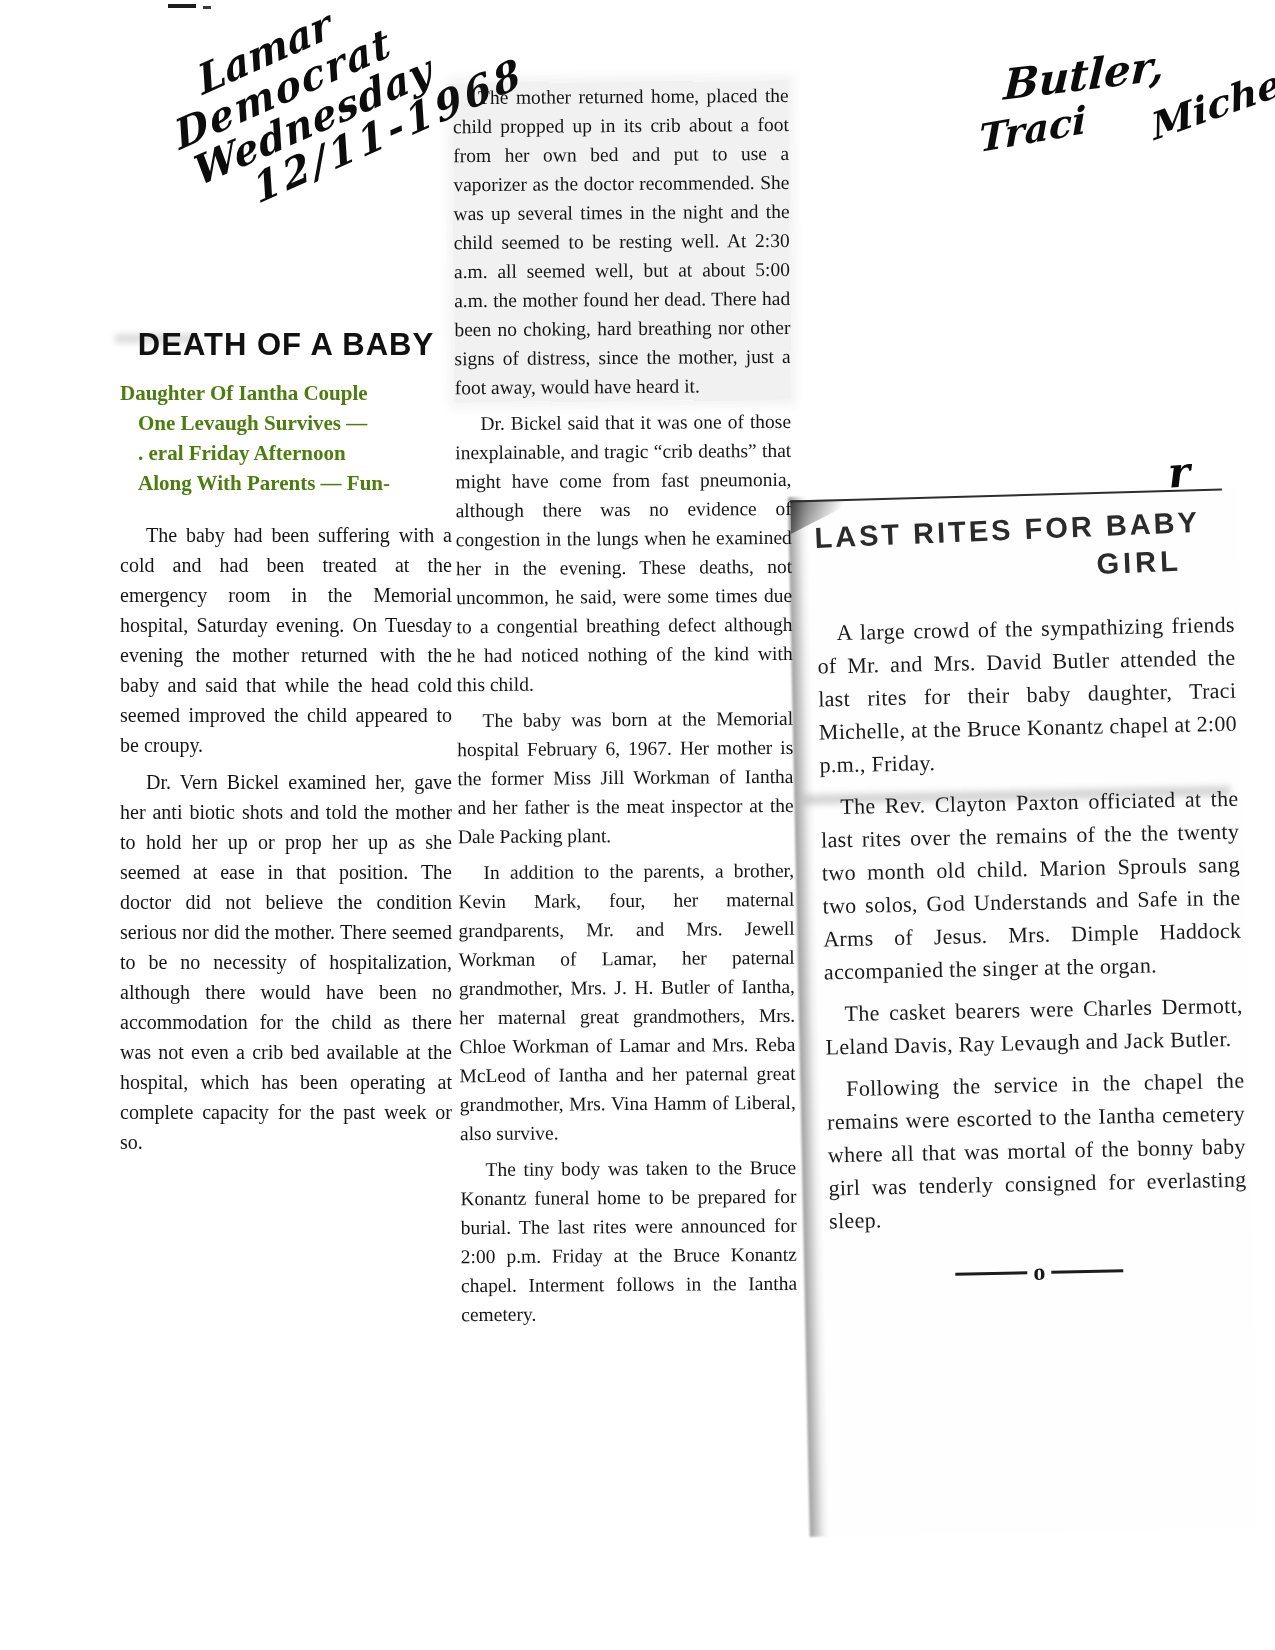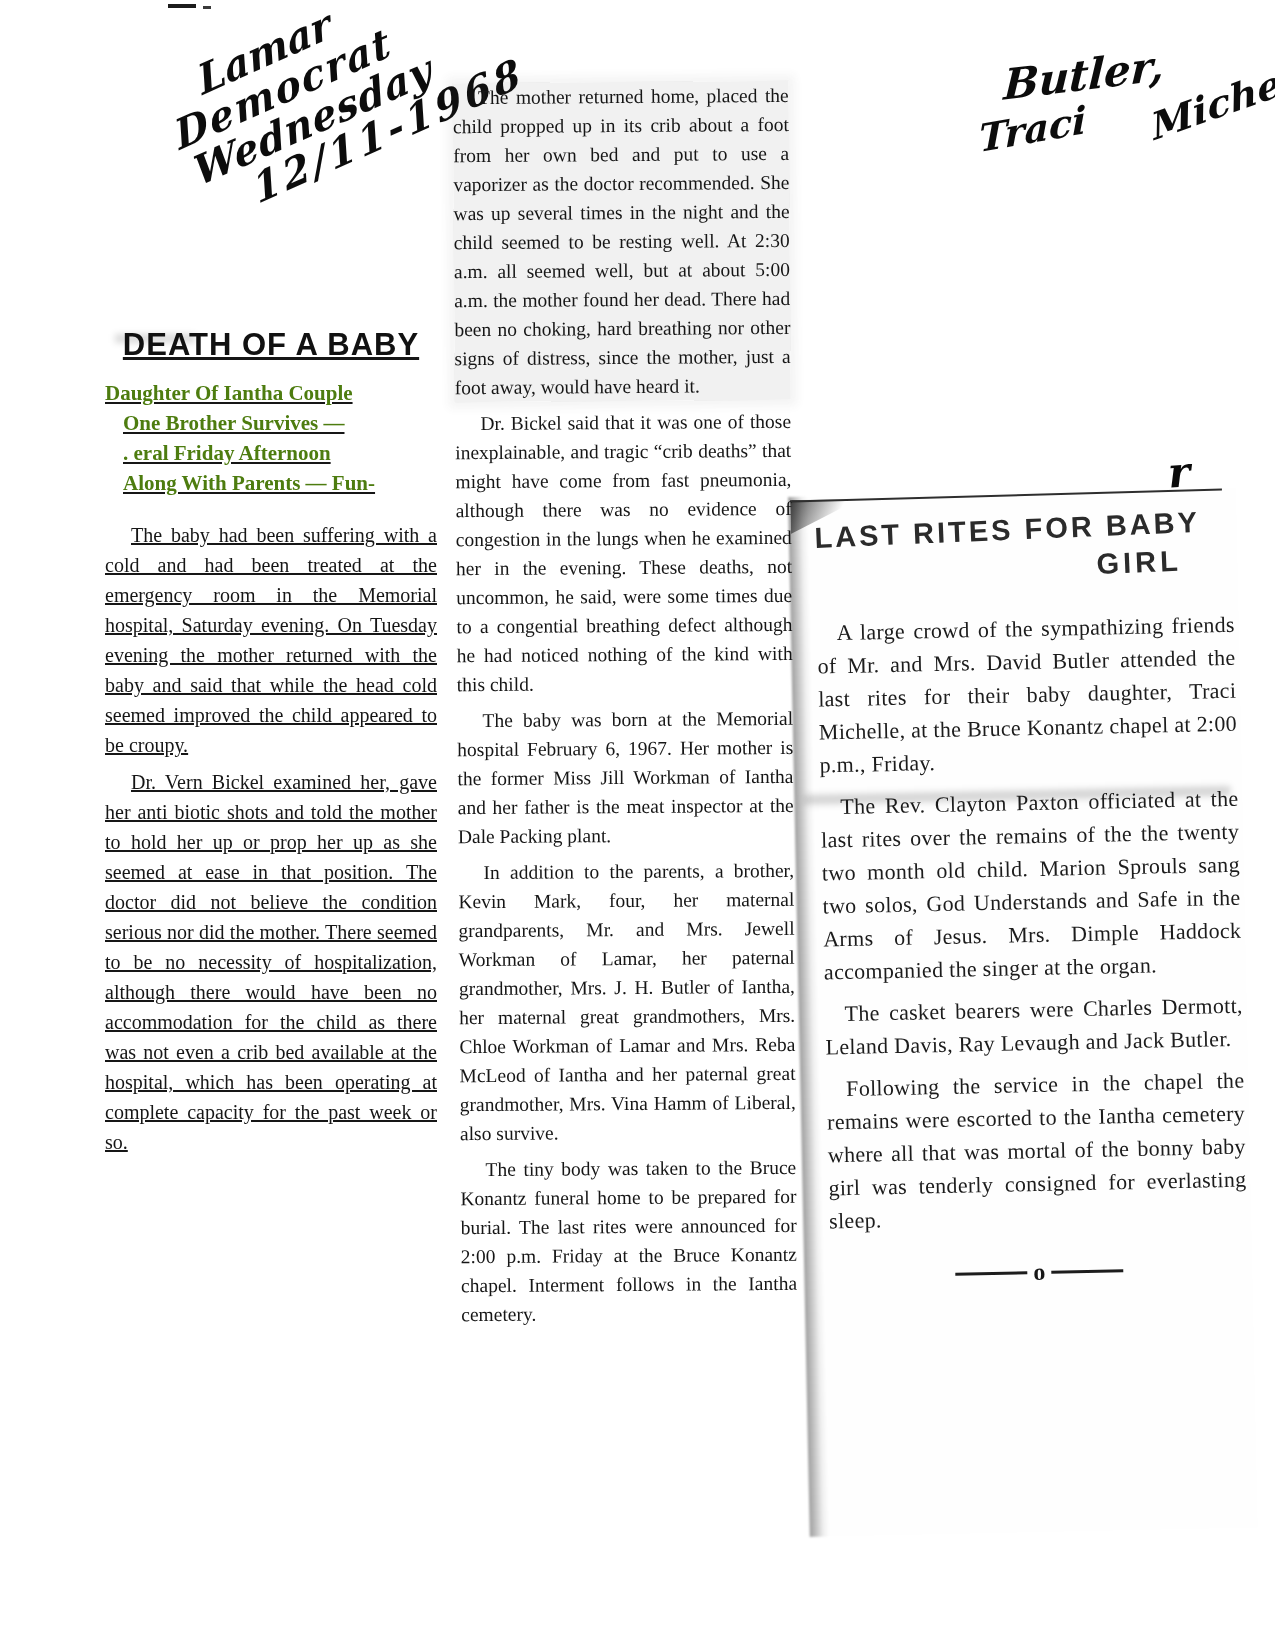--- a/index.html
+++ b/index.html
@@ -37,21 +37,21 @@
     font-family:"DejaVu Serif", serif;font-style:italic;font-weight:bold;
     font-size:42px;color:#0a0a0a;transform:rotate(-4deg);
   }
   
   .top-edge-mark{position:absolute;left:168px;top:4px;width:28px;height:4px;background:#1c1c1c;}
   .top-edge-mark2{position:absolute;left:203px;top:6px;width:8px;height:3px;background:#3a3a3a;}
   .headline-smudge{position:absolute;left:115px;top:334px;width:80px;height:9px;background:rgba(0,0,0,0.14);filter:blur(3px);}
   
   .np-col{position:absolute;text-align:justify;}
   .np-col p{margin:0 0 7px 0;text-indent:1.3em;}
-  .col-left{left:105px;top:330px;width:332px;font-size:20px;line-height:30px;text-decoration:underline;}
+  .col-left{left:120px;top:330px;width:332px;font-size:20px;line-height:30px;}
   .col-mid{left:457px;top:82px;width:336px;font-size:19.5px;line-height:29px;transform:rotate(-0.4deg);}
   .np-headline{
     font-family:"Liberation Sans", sans-serif;
     font-weight:bold;font-size:31px;letter-spacing:1px;
     text-align:center;text-indent:0;margin:0 0 18px 0;
     color:#111;
   }
   .np-subhead{
     font-weight:bold;font-size:21px;line-height:30px;
     text-align:left;margin:0 0 22px 0;color:#4d7c0f;
@@ -127,21 +127,21 @@
       <span class="hw-line l3">Michelle</span>
     </div>
   </div>
 
   <div class="stray-mark">r</div>
 
   <div class="np-col col-left">
     <h1 class="np-headline">DEATH OF A BABY</h1>
     <div class="np-subhead">
       <span class="subline">Daughter Of Iantha Couple</span>
-      <span class="subline">One Brother Survives —</span>
+      <span class="subline">One Levaugh Survives —</span>
       <span class="subline">. eral Friday Afternoon</span>
       <span class="subline">Along With Parents — Fun-</span>
     </div>
     <p>The baby had been suffering with a cold and had been treated at the emergency room in the Memorial hospital, Saturday evening. On Tuesday evening the mother returned with the baby and said that while the head cold seemed improved the child appeared to be croupy.</p>
     <p>Dr. Vern Bickel examined her, gave her anti biotic shots and told the mother to hold her up or prop her up as she seemed at ease in that position. The doctor did not believe the condition serious nor did the mother. There seemed to be no necessity of hospitalization, although there would have been no accommodation for the child as there was not even a crib bed available at the hospital, which has been operating at complete capacity for the past week or so.</p>
   </div>
 
   <div class="np-col col-mid">
     <p class="smudged">The mother returned home, placed the child propped up in its crib about a foot from her own bed and put to use a vaporizer as the doctor recommended. She was up several times in the night and the child seemed to be resting well. At 2:30 a.m. all seemed well, but at about 5:00 a.m. the mother found her dead. There had been no choking, hard breathing nor other signs of distress, since the mother, just a foot away, would have heard it.</p>
     <p>Dr. Bickel said that it was one of those inexplainable, and tragic “crib deaths” that might have come from fast pneumonia, although there was no evidence of congestion in the lungs when he examined her in the evening. These deaths, not uncommon, he said, were some times due to a congential breathing defect although he had noticed nothing of the kind with this child.</p>

